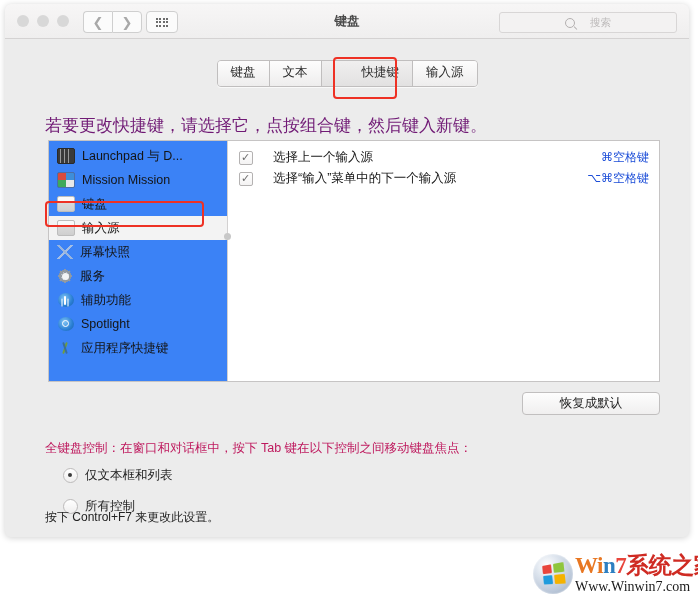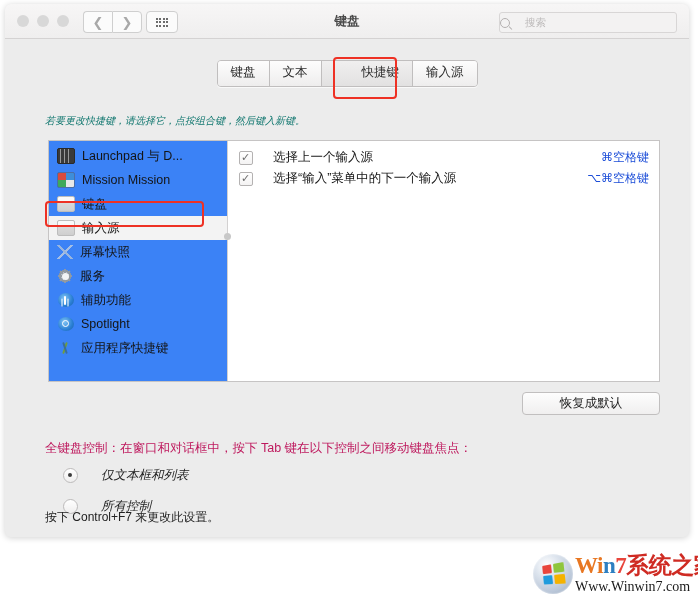--- a/index.html
+++ b/index.html
@@ -103,20 +103,21 @@
     position: absolute;
     right: 12px;
     top: 8px;
     width: 176px;
     height: 19px;
     background: #f3f2f2;
     border: 1px solid #d8d6d6;
     border-radius: 3px;
     display: flex;
     align-items: center;
+    justify-content: center;
     gap: 15px;
   }
   .searchbox .mag {
     width: 8px; height: 8px;
     border: 1.3px solid #b3b0b0;
     border-radius: 50%;
     position: relative;
   }
   .searchbox .mag::after {
     content: "";
@@ -155,23 +156,22 @@
   .tab.active {
     background: linear-gradient(to bottom, #f0efef, #e2e1e1);
     padding-left: 40px;
   }
 
   
   .hint {
     position: absolute;
     left: 40px;
     top: 110px;
-    font-size: 10px;
-    color: #0f766e;
-    font-style: italic;
+    font-size: 17px;
+    color: #701a75;
   }
 
   .panes {
     position: absolute;
     left: 43px;
     top: 136px;
     width: 610px;
     height: 240px;
     display: flex;
     background: #ffffff;
@@ -363,24 +363,23 @@
     left: 40px;
     top: 436px;
     font-size: 12.5px;
     color: #be185d;
   }
   .radio-row {
     position: absolute;
     left: 58px;
     display: flex;
     align-items: center;
-    gap: 23px;
+    gap: 7px;
     font-size: 12.5px;
     color: #1d1d1d;
-    font-style: italic;
   }
   .radio-row.r1 { top: 463px; }
   .radio-row.r2 { top: 494px; }
   .radio {
     width: 13px; height: 13px;
     border-radius: 50%;
     background: linear-gradient(to bottom, #ffffff, #efeeee);
     border: 1px solid #bdbbbb;
     position: relative;
     flex: 0 0 13px;

